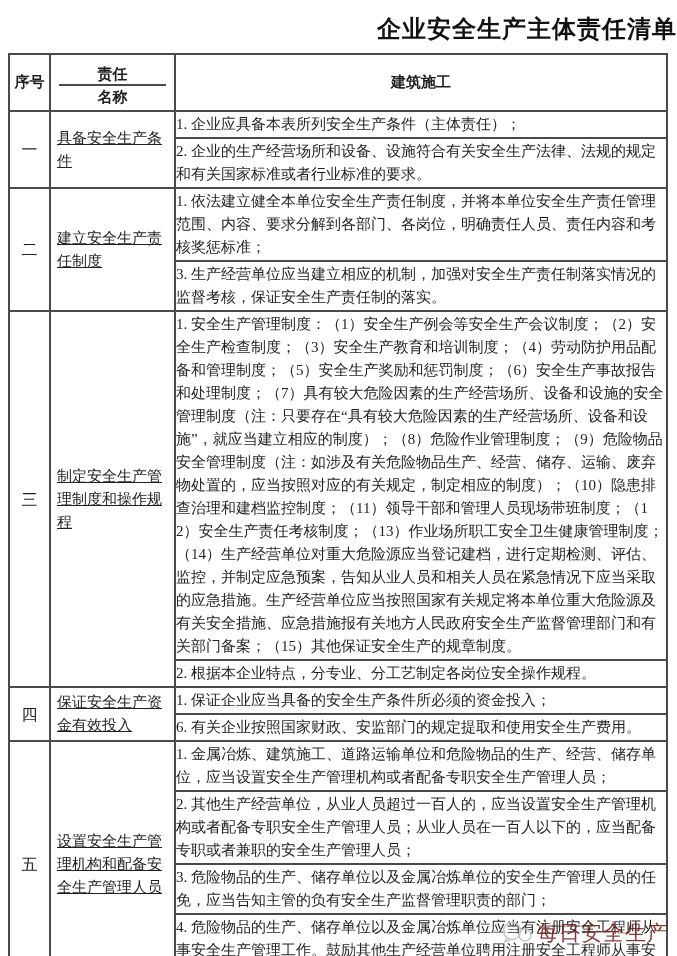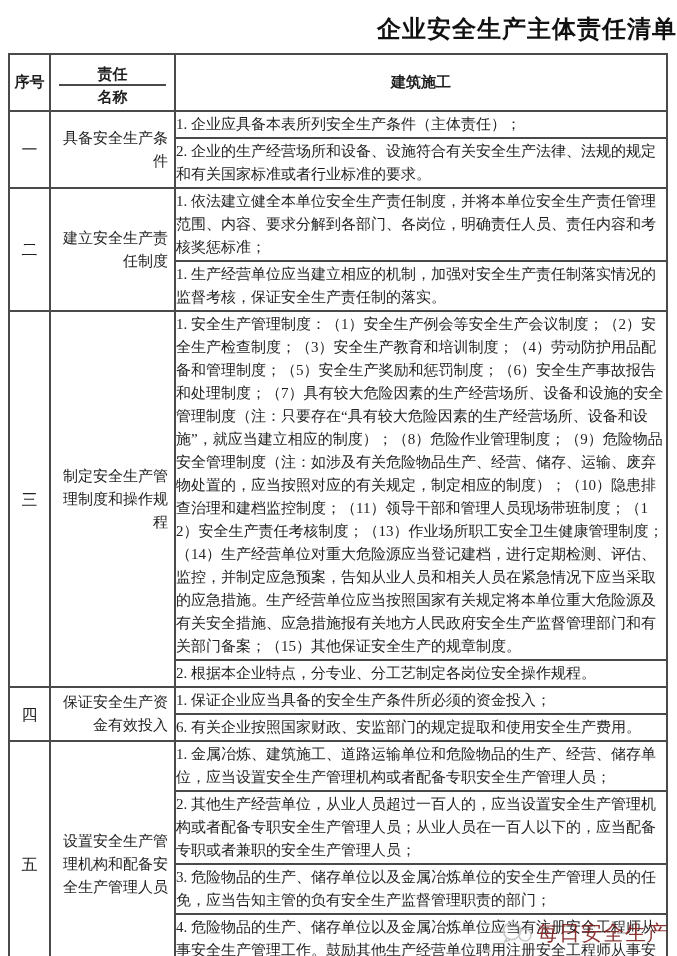--- a/index.html
+++ b/index.html
@@ -48,22 +48,23 @@
     border-bottom: 2px solid #4a4a4a;
     line-height: 22px;
     height: 23px;
   }
   .name-head .nh-bottom { line-height: 22px; height: 16px; }
   td.num-cell {
     text-align: center;
     font-size: 16px;
   }
   td.name-cell {
-    text-align: right;
+    text-align: left;
     padding: 1px 6px;
+    text-decoration: underline;
   }
   td.item-cell { text-align: left; font-family: Liberation Serif, serif; }
   .watermark {
     position: absolute;
     left: 500px;
     top: 919px;
     display: flex;
     align-items: center;
     gap: 3px;
     color: #7f1d1d;
@@ -106,21 +107,21 @@
     <tr>
       <td class="item-cell">2. 企业的生产经营场所和设备、设施符合有关安全生产法律、法规的规定和有关国家标准或者行业标准的要求。</td>
     </tr>
 
     <tr>
       <td class="num-cell" rowspan="2">二</td>
       <td class="name-cell" rowspan="2">建立安全生产责任制度</td>
       <td class="item-cell">1. 依法建立健全本单位安全生产责任制度，并将本单位安全生产责任管理范围、内容、要求分解到各部门、各岗位，明确责任人员、责任内容和考核奖惩标准；</td>
     </tr>
     <tr>
-      <td class="item-cell">1. 生产经营单位应当建立相应的机制，加强对安全生产责任制落实情况的监督考核，保证安全生产责任制的落实。</td>
+      <td class="item-cell">3. 生产经营单位应当建立相应的机制，加强对安全生产责任制落实情况的监督考核，保证安全生产责任制的落实。</td>
     </tr>
 
     <tr>
       <td class="num-cell" rowspan="2">三</td>
       <td class="name-cell" rowspan="2">制定安全生产管理制度和操作规程</td>
       <td class="item-cell">1. 安全生产管理制度：（1）安全生产例会等安全生产会议制度；（2）安全生产检查制度；（3）安全生产教育和培训制度；（4）劳动防护用品配备和管理制度；（5）安全生产奖励和惩罚制度；（6）安全生产事故报告和处理制度；（7）具有较大危险因素的生产经营场所、设备和设施的安全管理制度（注：只要存在“具有较大危险因素的生产经营场所、设备和设施”，就应当建立相应的制度）；（8）危险作业管理制度；（9）危险物品安全管理制度（注：如涉及有关危险物品生产、经营、储存、运输、废弃物处置的，应当按照对应的有关规定，制定相应的制度）；（10）隐患排查治理和建档监控制度；（11）领导干部和管理人员现场带班制度；（12）安全生产责任考核制度；（13）作业场所职工安全卫生健康管理制度；（14）生产经营单位对重大危险源应当登记建档，进行定期检测、评估、监控，并制定应急预案，告知从业人员和相关人员在紧急情况下应当采取的应急措施。生产经营单位应当按照国家有关规定将本单位重大危险源及有关安全措施、应急措施报有关地方人民政府安全生产监督管理部门和有关部门备案；（15）其他保证安全生产的规章制度。</td>
     </tr>
     <tr>
       <td class="item-cell">2. 根据本企业特点，分专业、分工艺制定各岗位安全操作规程。</td>
     </tr>

